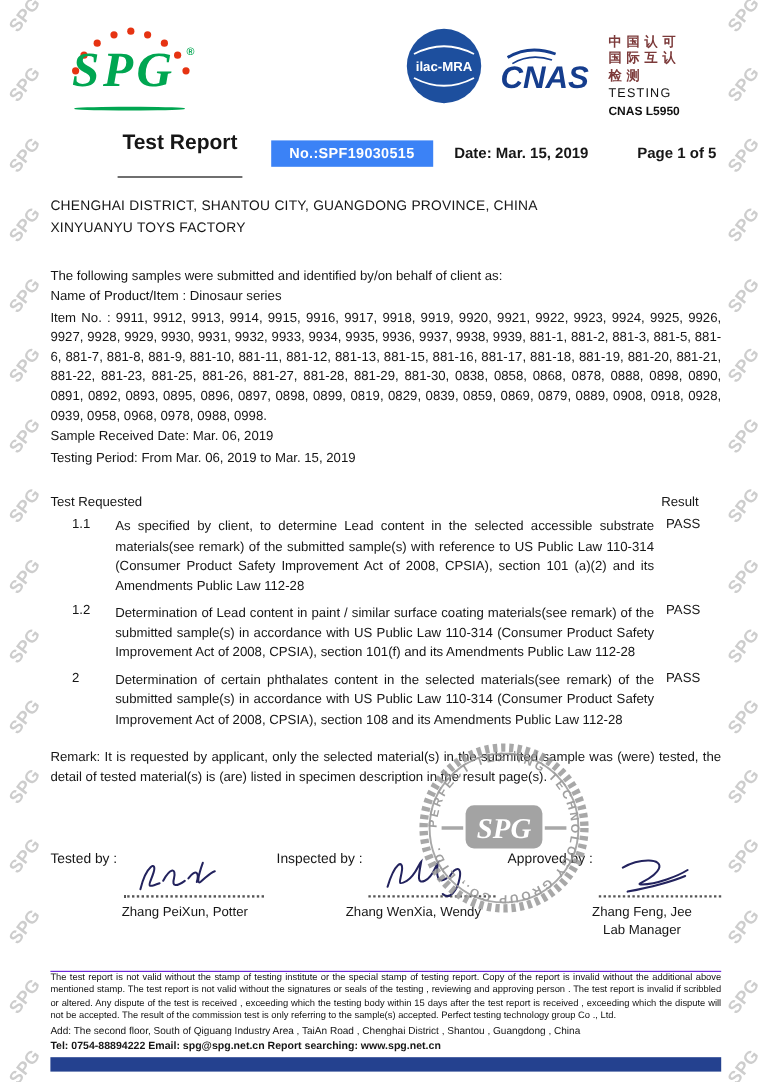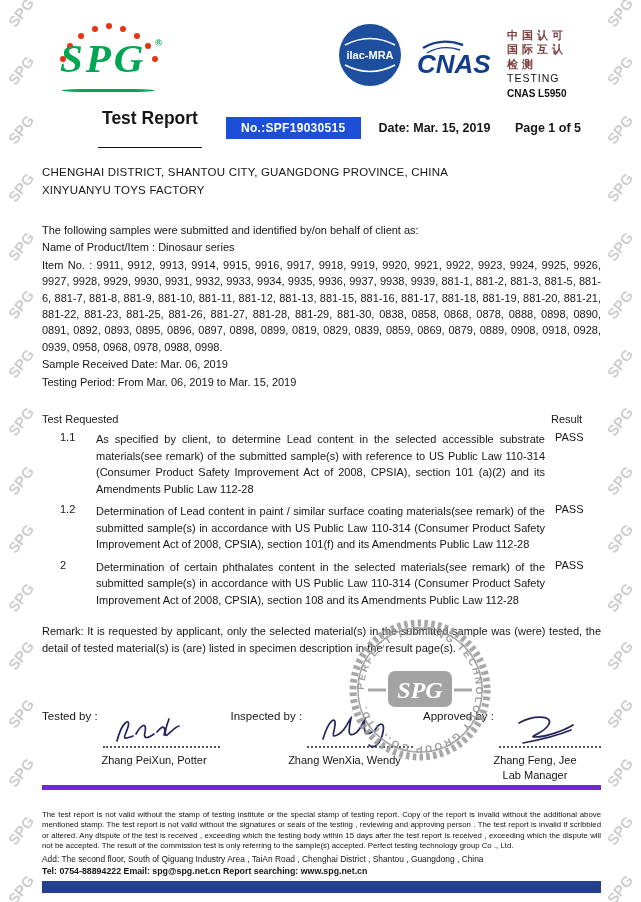--- a/index.html
+++ b/index.html
@@ -27,23 +27,23 @@
   .cnas-logo { width: 80px; height: 44px; margin-top: 14px; }
   .acc-block { width: 94px; line-height: 1.3; margin-top: 6px; }
   .acc-cn { color: #7c3a3a; font-weight: bold; font-size: 11px; letter-spacing: 4px; }
   .acc-cn2 { color: #7c3a3a; font-weight: bold; font-size: 11px; letter-spacing: 4px; }
   .acc-en { color: #111; font-weight: normal; font-size: 10.5px; letter-spacing: 1px; margin-top: 1px; }
   .acc-id { color: #111; font-weight: bold; font-size: 10px; margin-top: 1px; }
 
   
   .title-row { display: flex; align-items: center; margin-top: 8px; }
   .report-title { font-size: 17.5px; font-weight: bold; margin-left: 56px; border-bottom: 1.5px solid #111; padding: 0 4px 18px 4px; }
-  .no-badge { background: #1d4ed8; color: #fff; font-weight: bold; font-size: 12px; padding: 4px 15px; margin-left: 24px; letter-spacing: 0.3px; }
+  .no-badge { background: #3b82f6; color: #fff; font-weight: bold; font-size: 12px; padding: 4px 15px; margin-left: 24px; letter-spacing: 0.3px; }
   .date-label { font-weight: bold; font-size: 12.5px; margin-left: 18px; }
-  .page-label { font-weight: bold; font-size: 12.5px; margin-left: auto; margin-right: 20px; }
+  .page-label { font-weight: bold; font-size: 12.5px; margin-left: auto; margin-right: 4px; }
 
   
   .client-block { margin-top: 15px; font-size: 11.5px; line-height: 1.6; letter-spacing: 0.2px; }
 
   
   .sample-block { margin-top: 21px; font-size: 11px; line-height: 1.5; }
   .sample-block > div { margin-top: 1px; }
   .item-line { text-align: justify; line-height: 1.49; }
 
   
@@ -67,21 +67,21 @@
   .sig-block { width: 178px; }
   .sig-block.mid { width: 182px; }
   .sig-top { display: flex; align-items: flex-start; height: 38px; }
   .sig-label { font-size: 11.5px; white-space: nowrap; padding-bottom: 3px; }
   .sig-line { flex: 1; border-bottom: 2px dotted #555; position: relative; height: 100%; margin-left: 5px; }
   .sig-svg { position: absolute; left: 6px; bottom: -3px; }
   .sig-name { font-size: 11px; margin-top: 6px; text-align: center; margin-left: 46px; }
   .sig-role { font-size: 11px; margin-top: 3px; text-align: center; margin-left: 46px; }
 
   
-  .footer { margin-top: auto; border-top: 5px solid #6d28d9; padding-top: 20px; }
+  .footer { margin-top: auto; border-top: 1px solid #6d28d9; padding-top: 0; }
   .disclaimer { font-size: 7.8px; line-height: 1.36; text-align: justify; color: #111; }
   .addr-line { font-size: 8.4px; margin-top: 2px; }
   .contact-line { font-size: 8.8px; font-weight: bold; margin-top: 2px; }
   .bottom-bar { height: 12px; background: #24418f; margin-top: 5px; margin-bottom: 9px; }
 </style>
 </head>
 <body>
 
 <div class="page">
 

